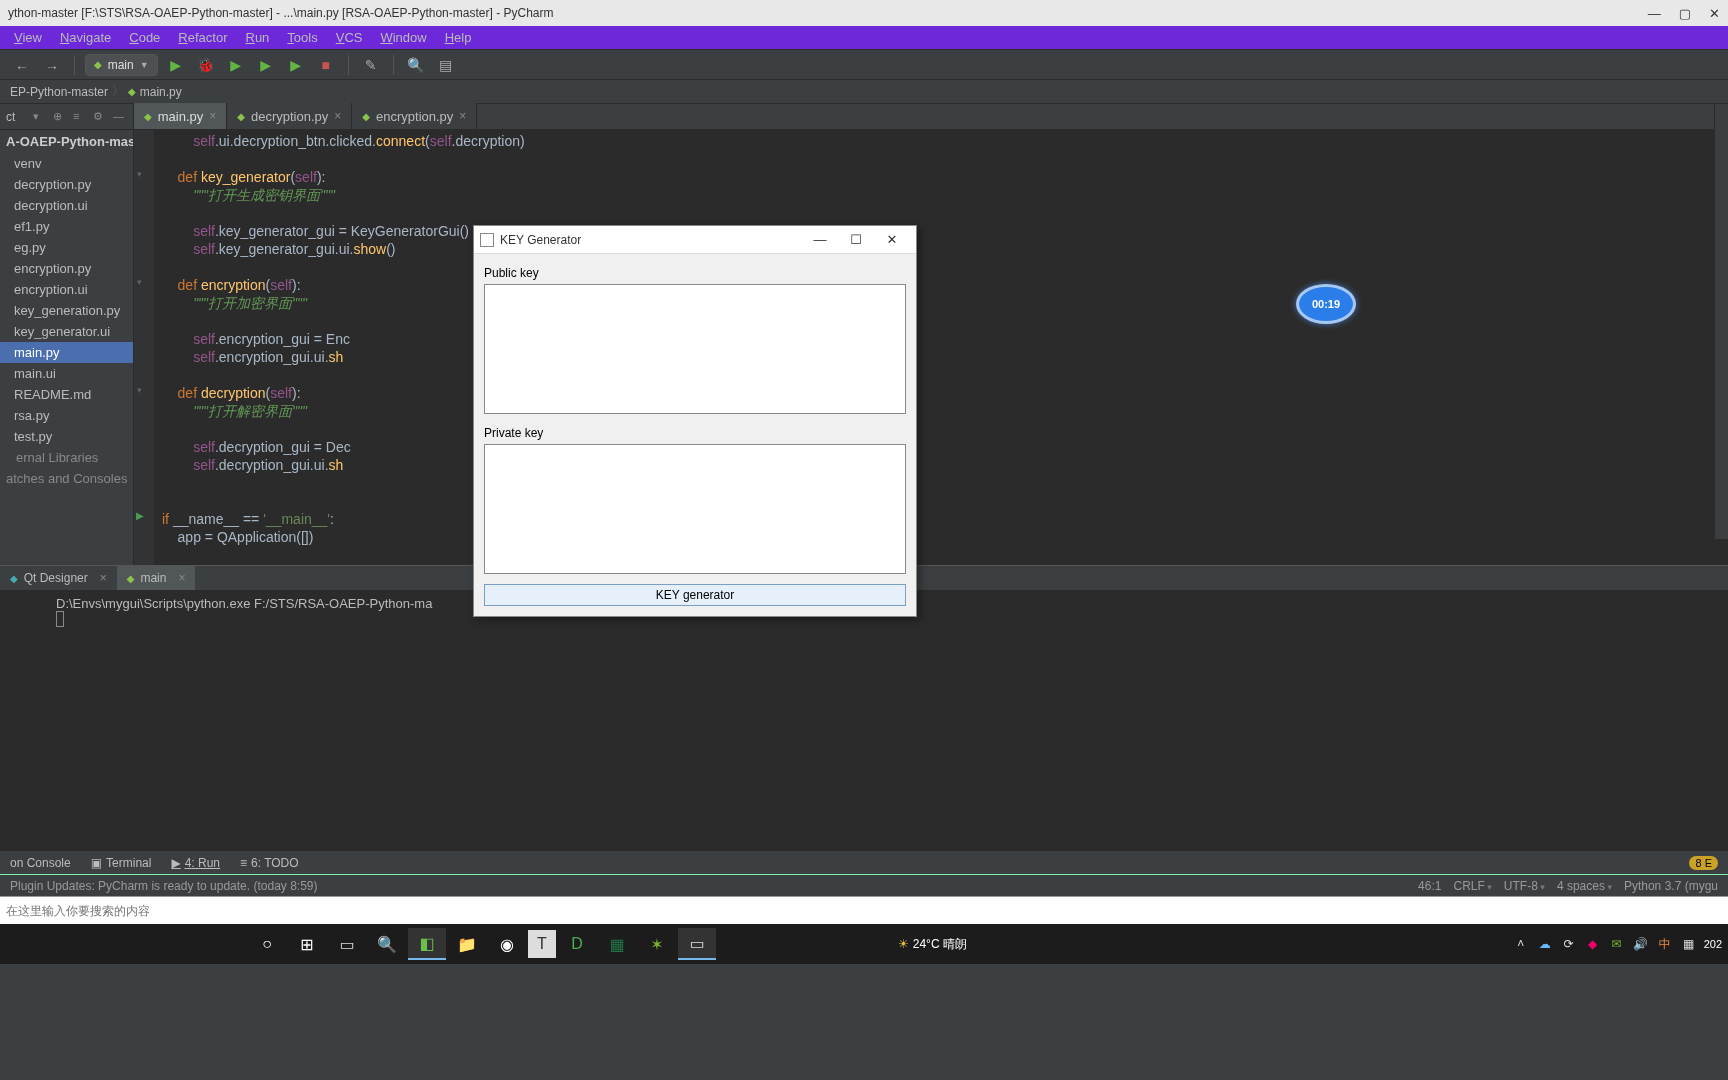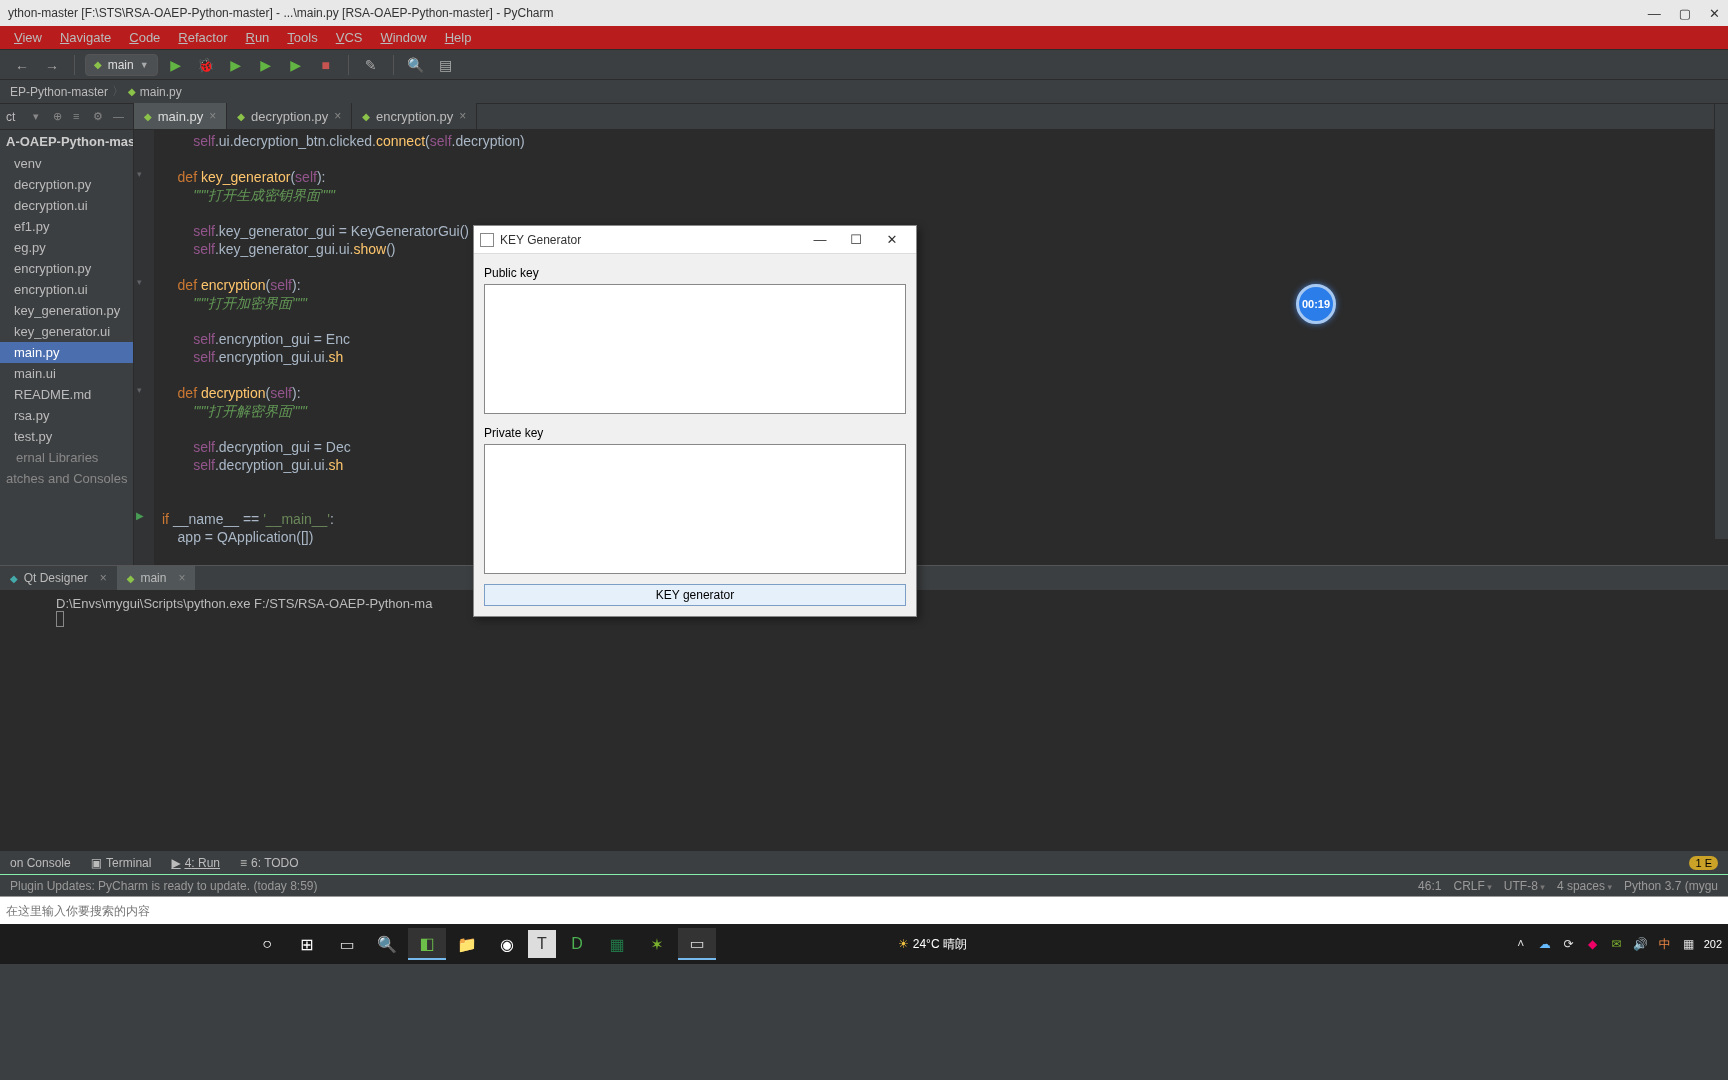--- a/index.html
+++ b/index.html
@@ -3,21 +3,21 @@
 <meta charset="utf-8">
 <style>
 * { margin:0; padding:0; box-sizing:border-box; font-family:"Segoe UI",Arial,sans-serif; }
 body { width:1728px; height:1080px; background:#3c3f41; overflow:hidden; position:relative; }
 
 
 .titlebar { height:26px; background:#e8e8e8; display:flex; align-items:center; padding:0 8px; font-size:12px; color:#333; }
 .titlebar .wincontrols { margin-left:auto; display:flex; gap:18px; font-size:13px; }
 
 
-.menubar { height:24px; background:#b91c1c; display:flex; align-items:center; padding:0 6px; gap:2px; color:#bbb; font-size:13px; border-bottom:1px solid #2b2b2b; }
+.menubar { height:24px; background:#6d28d9; display:flex; align-items:center; padding:0 6px; gap:2px; color:#bbb; font-size:13px; border-bottom:1px solid #2b2b2b; }
 .menubar span { padding:2px 8px; }
 .menubar span u { text-decoration:underline; }
 
 
 .toolbar { height:30px; background:#3c3f41; display:flex; align-items:center; padding:0 10px; gap:6px; border-bottom:1px solid #2b2b2b; }
 .tool-btn { width:24px;height:24px; display:flex;align-items:center;justify-content:center; color:#aaa; font-size:14px; }
 .main-combo { height:22px; background:#4c5052; border:1px solid #555; border-radius:4px; padding:0 8px; display:inline-flex; align-items:center; font-size:12px; color:#ddd; gap:6px; }
 .main-combo .tri { font-size:9px; color:#aaa; }
 .vsep { width:1px; height:20px; background:#555; margin:0 4px; }
 
@@ -91,21 +91,21 @@
 .dialog .dtitle .ic { width:14px;height:14px;border:1px solid #888;margin-right:6px; }
 .dialog .dtitle .gap { flex:1; }
 .dialog .dtitle .wc { width:36px; text-align:center; font-size:13px; color:#333; }
 .dialog .body { padding:10px; }
 .dialog .lbl { font-size:12px; color:#000; margin:2px 0 4px 0; }
 .dialog textarea { width:100%; height:130px; border:1px solid #888; font-family:inherit; font-size:12px; resize:none; background:#fff; }
 .dialog textarea.pk { height:130px; }
 .dialog .genbtn { width:100%; height:22px; background:#e6f0fa; border:1px solid #7a9ec6; font-size:12px; color:#000; font-family:inherit; margin-top:6px; }
 
 
-.timer-badge { position:absolute; left:1296px; top:284px; width:40px;height:40px; border-radius:50%; background:#2b7de9; border:3px solid #a7c8f0; display:flex;align-items:center;justify-content:center; color:#fff; font-size:11px; font-weight:bold; box-shadow:0 0 6px rgba(80,150,255,.7); }
+.timer-badge { position:absolute; left:1296px; top:284px; width:60px;height:40px; border-radius:50%; background:#2b7de9; border:3px solid #a7c8f0; display:flex;align-items:center;justify-content:center; color:#fff; font-size:11px; font-weight:bold; box-shadow:0 0 6px rgba(80,150,255,.7); }
 
 .right-gutter { position:absolute; right:0; top:104px; width:14px; height:435px; background:#3c3f41; border-left:1px solid #2b2b2b; }
 </style>
 </head>
 <body>
 
 <div class="titlebar">
   <span>ython-master [F:\STS\RSA-OAEP-Python-master] - ...\main.py [RSA-OAEP-Python-master] - PyCharm</span>
   <div class="wincontrols">
     <span>—</span>
@@ -264,21 +264,21 @@
       <span>Terminal</span>
     </span>
     <span class="bt active">
       <span>▶</span>
       <span><u>4</u>: Run</span>
     </span>
     <span class="bt">
       <span>≡</span>
       <span>6: TODO</span>
     </span>
-    <span class="right"><span style="background:#c9a227;color:#000;border-radius:8px;padding:1px 6px;font-size:11px">1 E</span></span>
+    <span class="right"><span style="background:#c9a227;color:#000;border-radius:8px;padding:1px 6px;font-size:11px">8 E</span></span>
   </div>
 
 <div class="status1">
   <span>Plugin Updates: PyCharm is ready to update. (today 8:59)</span>
   <div class="sg" id="statusr">
       <span>46:1</span>
       <span class="dd">CRLF</span>
       <span class="dd">UTF-8</span>
       <span class="dd">4 spaces</span>
       <span>Python 3.7 (mygu</span>

